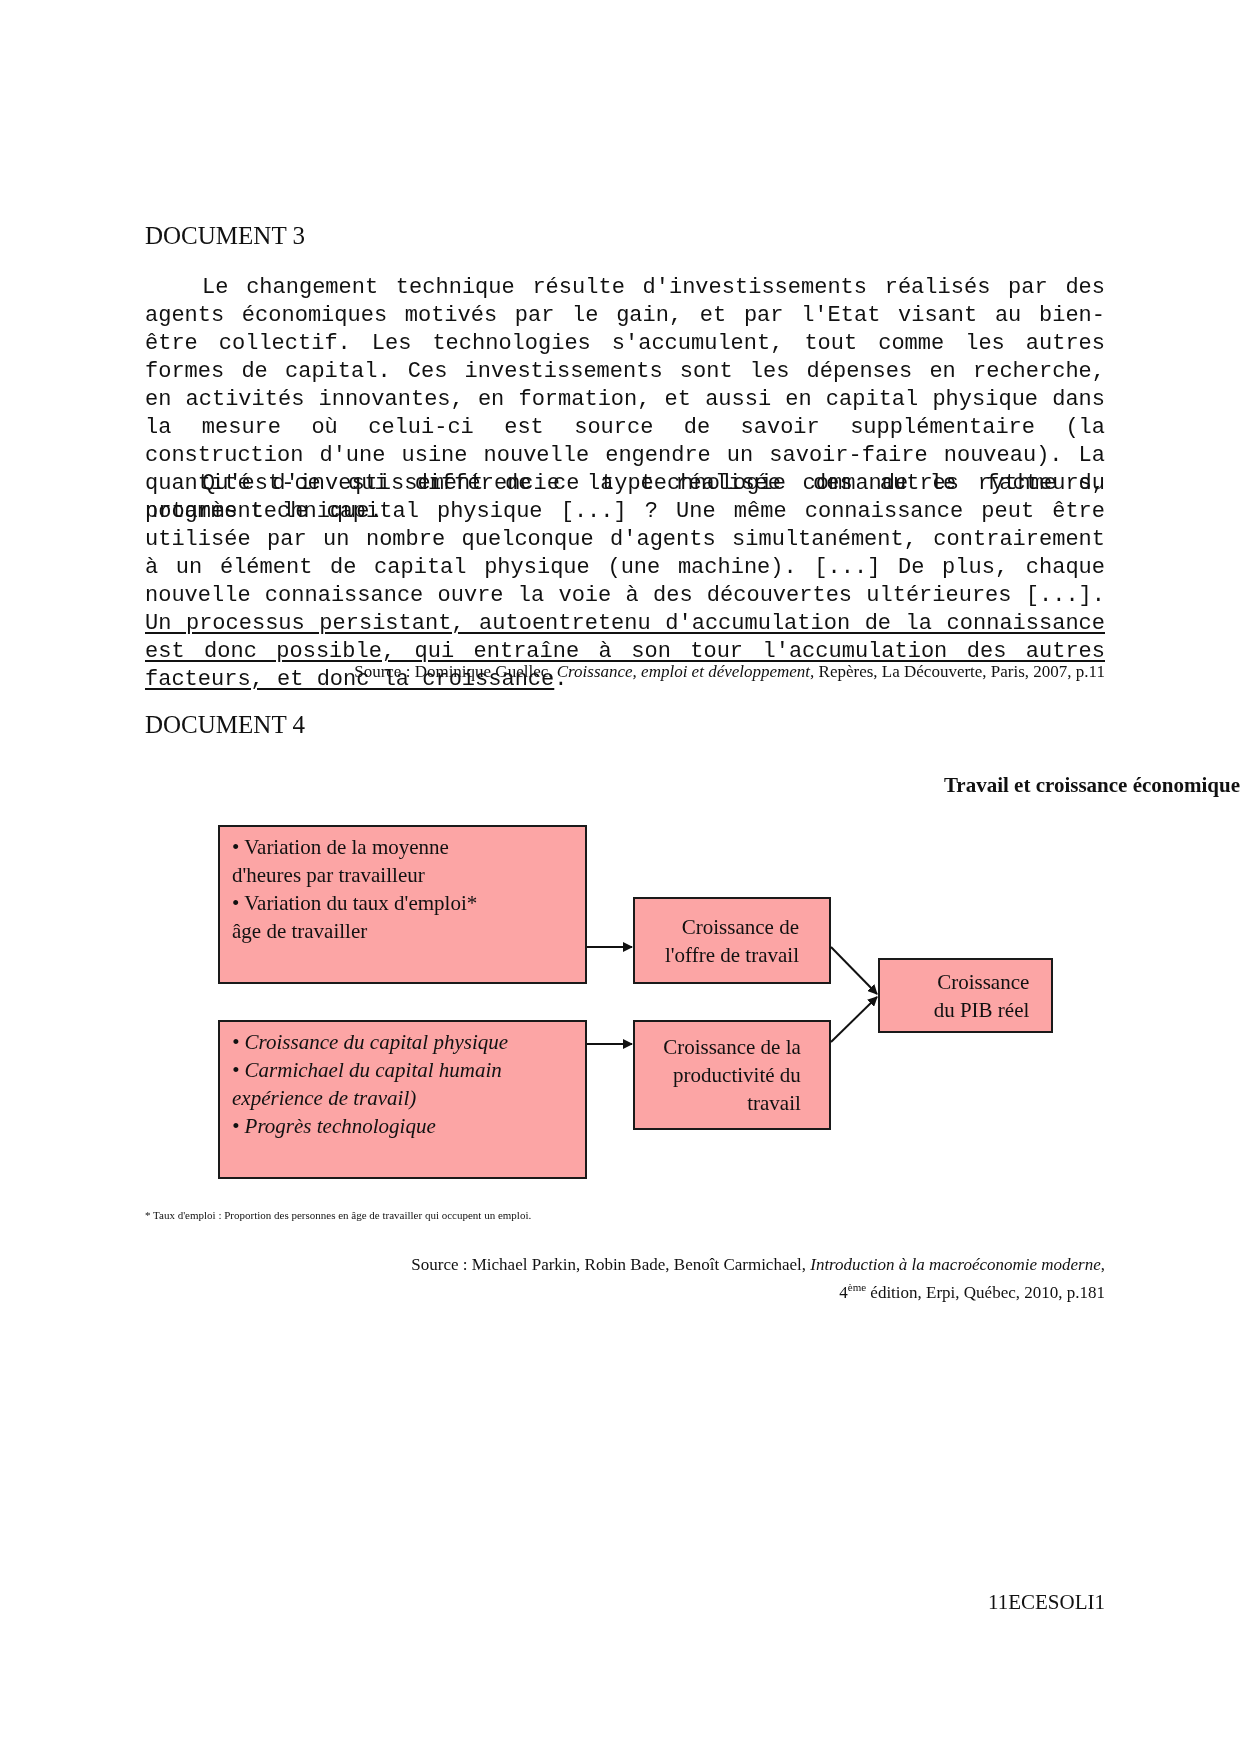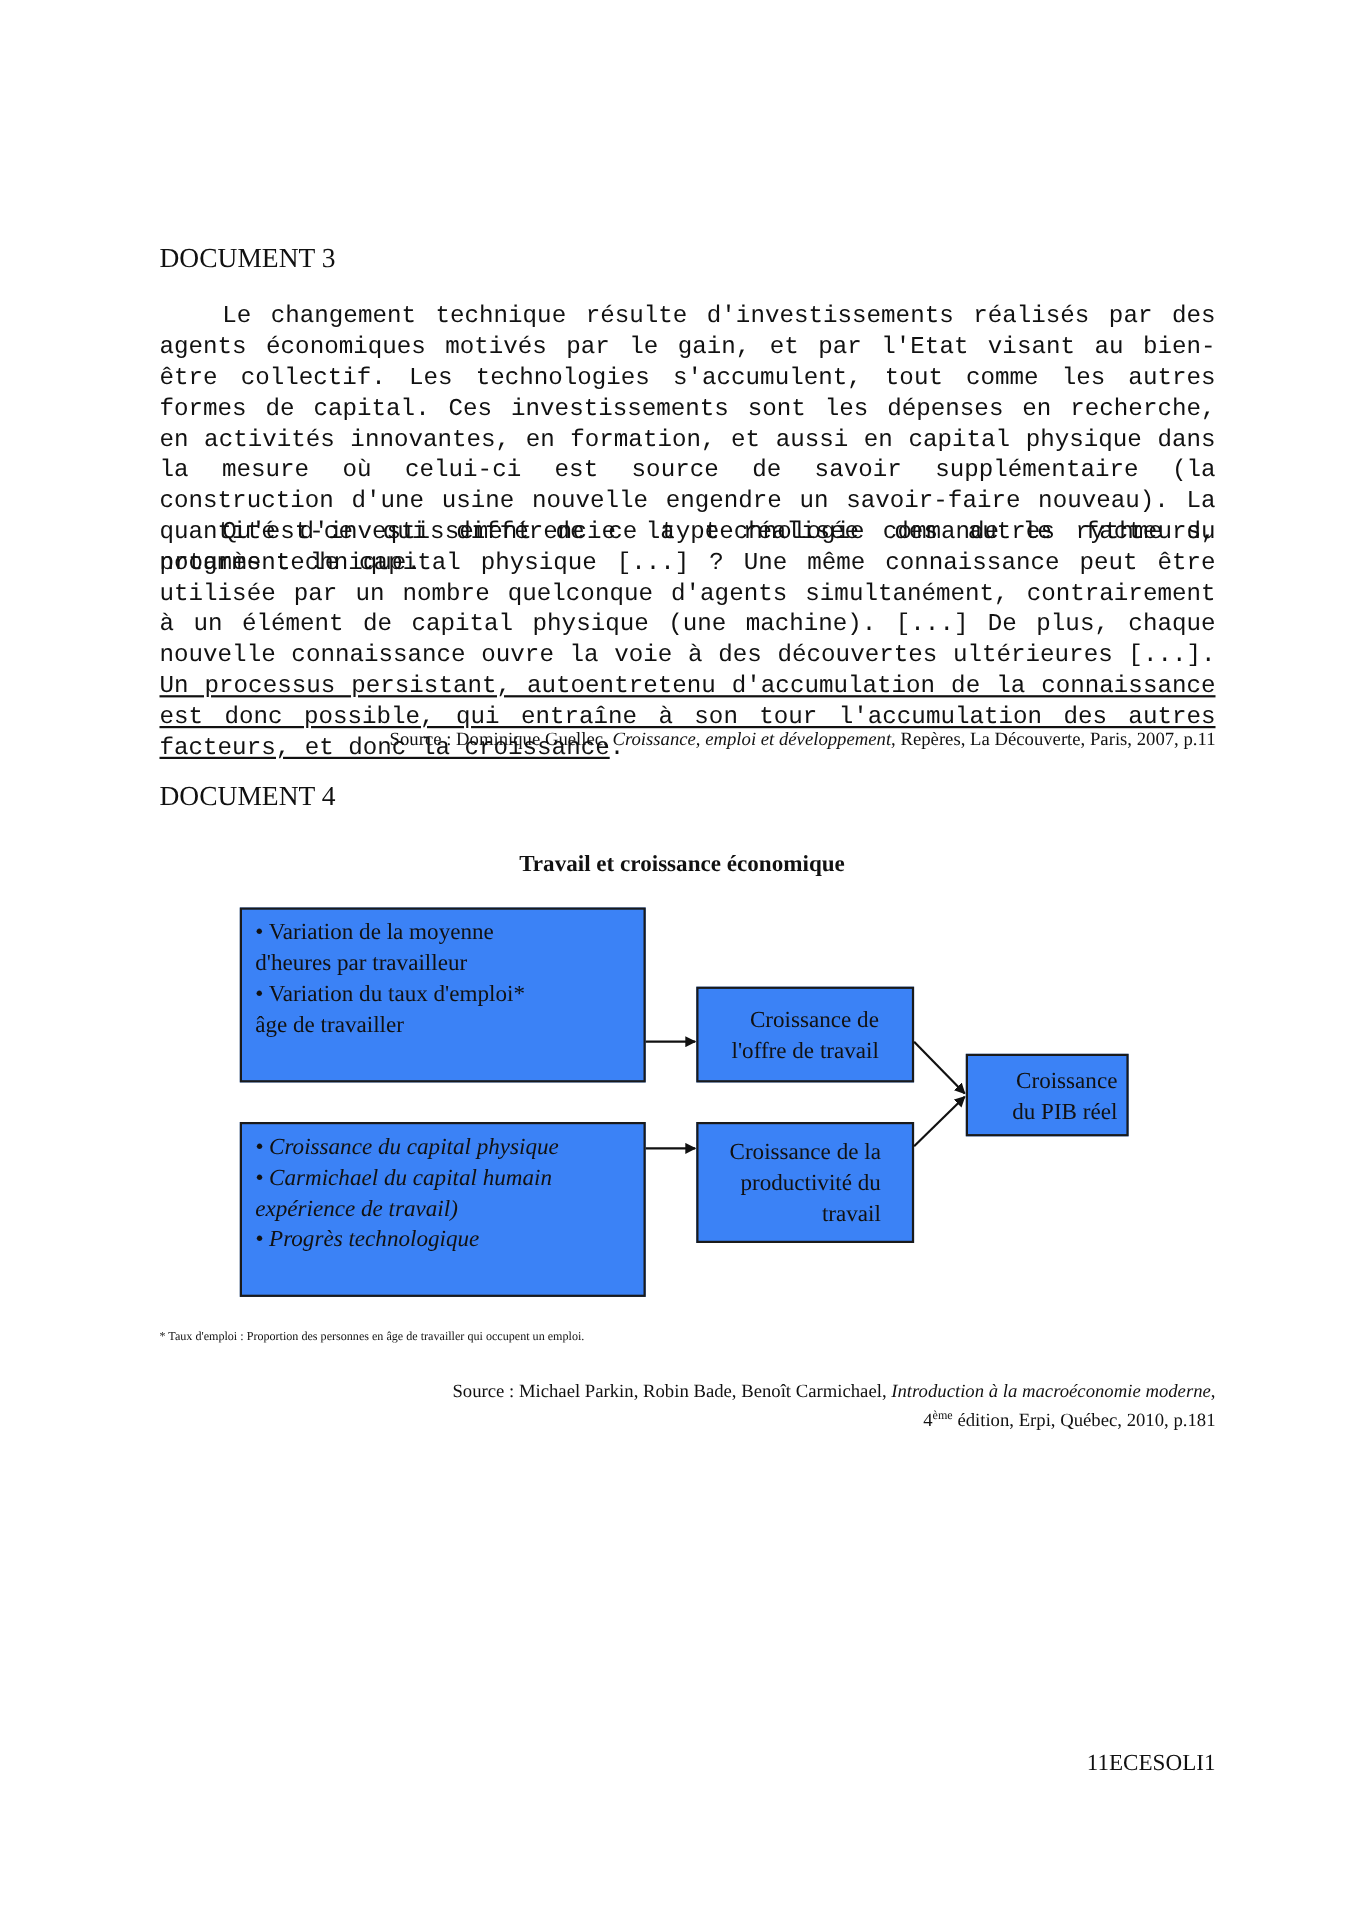--- a/index.html
+++ b/index.html
@@ -15,26 +15,26 @@
       font-size: 22px; line-height: 28px; text-align: justify;
       text-indent: 57px; margin: 0; font-family: Liberation Mono, monospace;
     }
     .u { text-decoration: underline; text-underline-offset: 3px; }
     .source {
       position: absolute; font-size: 17px; line-height: 22px;
       text-align: right; right: 135px;
     }
     .source i { font-style: italic; }
     .fig-title {
-      position: absolute; left: 0; width: 1240px; text-align: center;
+      position: absolute; left: 0; width: 1240px; text-align: right;
       font-weight: bold; font-size: 21px; top: 773px;
     }
     .box {
       position: absolute; border: 2px solid #1a1a1a; box-sizing: border-box;
-      font-size: 21px; line-height: 28px; background: #3b82f6;
+      font-size: 21px; line-height: 28px; background: #fca5a5;
     }
     .box.list { padding: 6px 12px; }
     .box.center {
       display: flex; align-items: center; justify-content: center;
       text-align: right; padding: 4px 8px;
     }
     .box ul { list-style: none; margin: 0; padding: 0; }
     .box li { margin: 0; }
     .diagram-svg { position: absolute; left: 0; top: 0; width: 1240px; height: 1754px; pointer-events: none; }
     .footnote { position: absolute; left: 145px; top: 1209px; font-size: 11px; }
@@ -82,21 +82,21 @@
 </div>
 
 <div class="box center" style="left:633px; top:1020px; width:198px; height:110px;">
   <div>
     <div>Croissance de la</div>
     <div>productivité du</div>
     <div>travail</div>
   </div>
 </div>
 
-<div class="box center" style="left:878px; top:958px; width:148px; height:75px;padding-left:40px;">
+<div class="box center" style="left:878px; top:958px; width:175px; height:75px;padding-left:40px;">
   <div>
     <div>Croissance</div>
     <div>du PIB réel</div>
   </div>
 </div>
 
 <svg class="diagram-svg" viewBox="0 0 1240 1754">
   <defs>
     <marker id="ah" markerWidth="10" markerHeight="10" refX="9" refY="5" orient="auto" markerUnits="userSpaceOnUse">
       <path d="M0,0 L10,5 L0,10 Z" fill="#111"></path>

